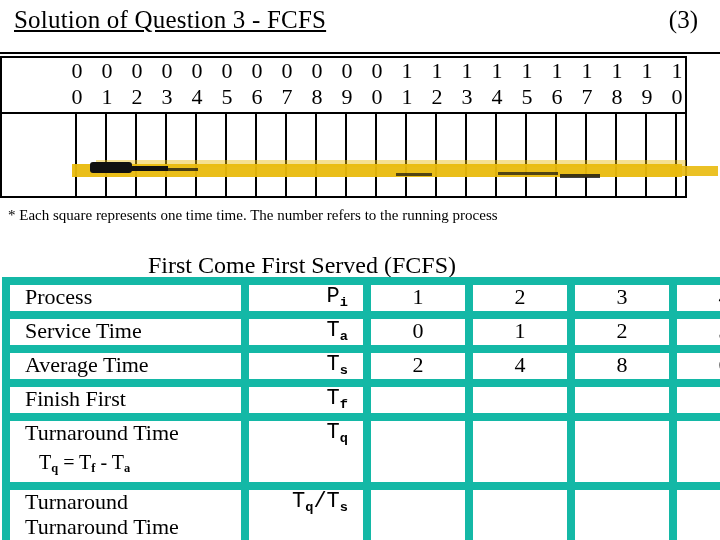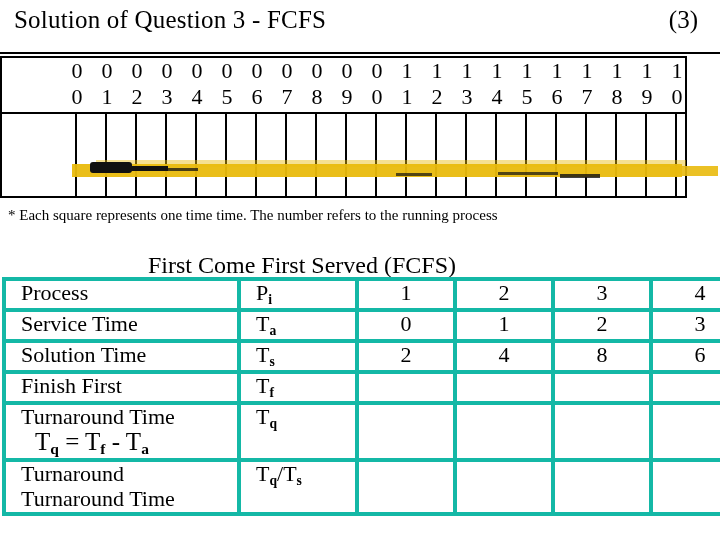--- a/index.html
+++ b/index.html
@@ -18,20 +18,21 @@
 
   
   #slide-title {
     position: absolute;
     left: 14px;
     top: 4px;
     font-size: 25px;
     line-height: 32px;
     letter-spacing: 0.2px;
     white-space: nowrap;
+    text-decoration: underline;
   }
   #slide-number {
     position: absolute;
     right: 22px;
     top: 4px;
     font-size: 25px;
     line-height: 32px;
   }
   #header-rule {
     position: absolute;
@@ -164,37 +165,37 @@
   }
   #fcfs-table {
     position: absolute;
     left: 2px;
     top: 277px;
     width: 698px;
     border-collapse: collapse;
     table-layout: fixed;
   }
   #fcfs-table td {
-    border: 4px solid #14b8a6;
+    border: 8px solid #14b8a6;
     font-size: 22px;
     line-height: 24px;
     padding: 0px 15px;
     vertical-align: top;
     height: 26px;
   }
   .col-label  { width: 201px; text-align: left; }
-  .col-symbol { width: 84px;  text-align: left; }
+  .col-symbol { width: 84px;  text-align: right; font-family: Liberation Mono, monospace; }
   .col-p      { width: 64px;  text-align: center; }
   .col-avg    { width: 197px; text-align: center; }
 
   .rowlabel-sub {
     display: block;
     padding-left: 14px;
-    font-size: 25px;
-    line-height: 26px;
+    font-size: 20px;
+    line-height: 34px;
   }
   .rowlabel-line2 {
     display: block;
     font-size: 22px;
     line-height: 26px;
   }
   sub {
     font-size: 0.62em;
     vertical-align: baseline;
     position: relative;
@@ -351,21 +352,21 @@
       <tr>
         <td class="col-label"><span>Service Time</span></td>
         <td class="col-symbol symcell">T<sub>a</sub></td>
         <td class="col-p">0</td>
         <td class="col-p">1</td>
         <td class="col-p">2</td>
         <td class="col-p">3</td>
         <td class="col-avg"></td>
       </tr>
       <tr>
-        <td class="col-label"><span>Solution Time</span></td>
+        <td class="col-label"><span>Average Time</span></td>
         <td class="col-symbol symcell">T<sub>s</sub></td>
         <td class="col-p">2</td>
         <td class="col-p">4</td>
         <td class="col-p">8</td>
         <td class="col-p">6</td>
         <td class="col-avg"></td>
       </tr>
       <tr>
         <td class="col-label"><span>Finish First</span></td>
         <td class="col-symbol symcell">T<sub>f</sub></td>

